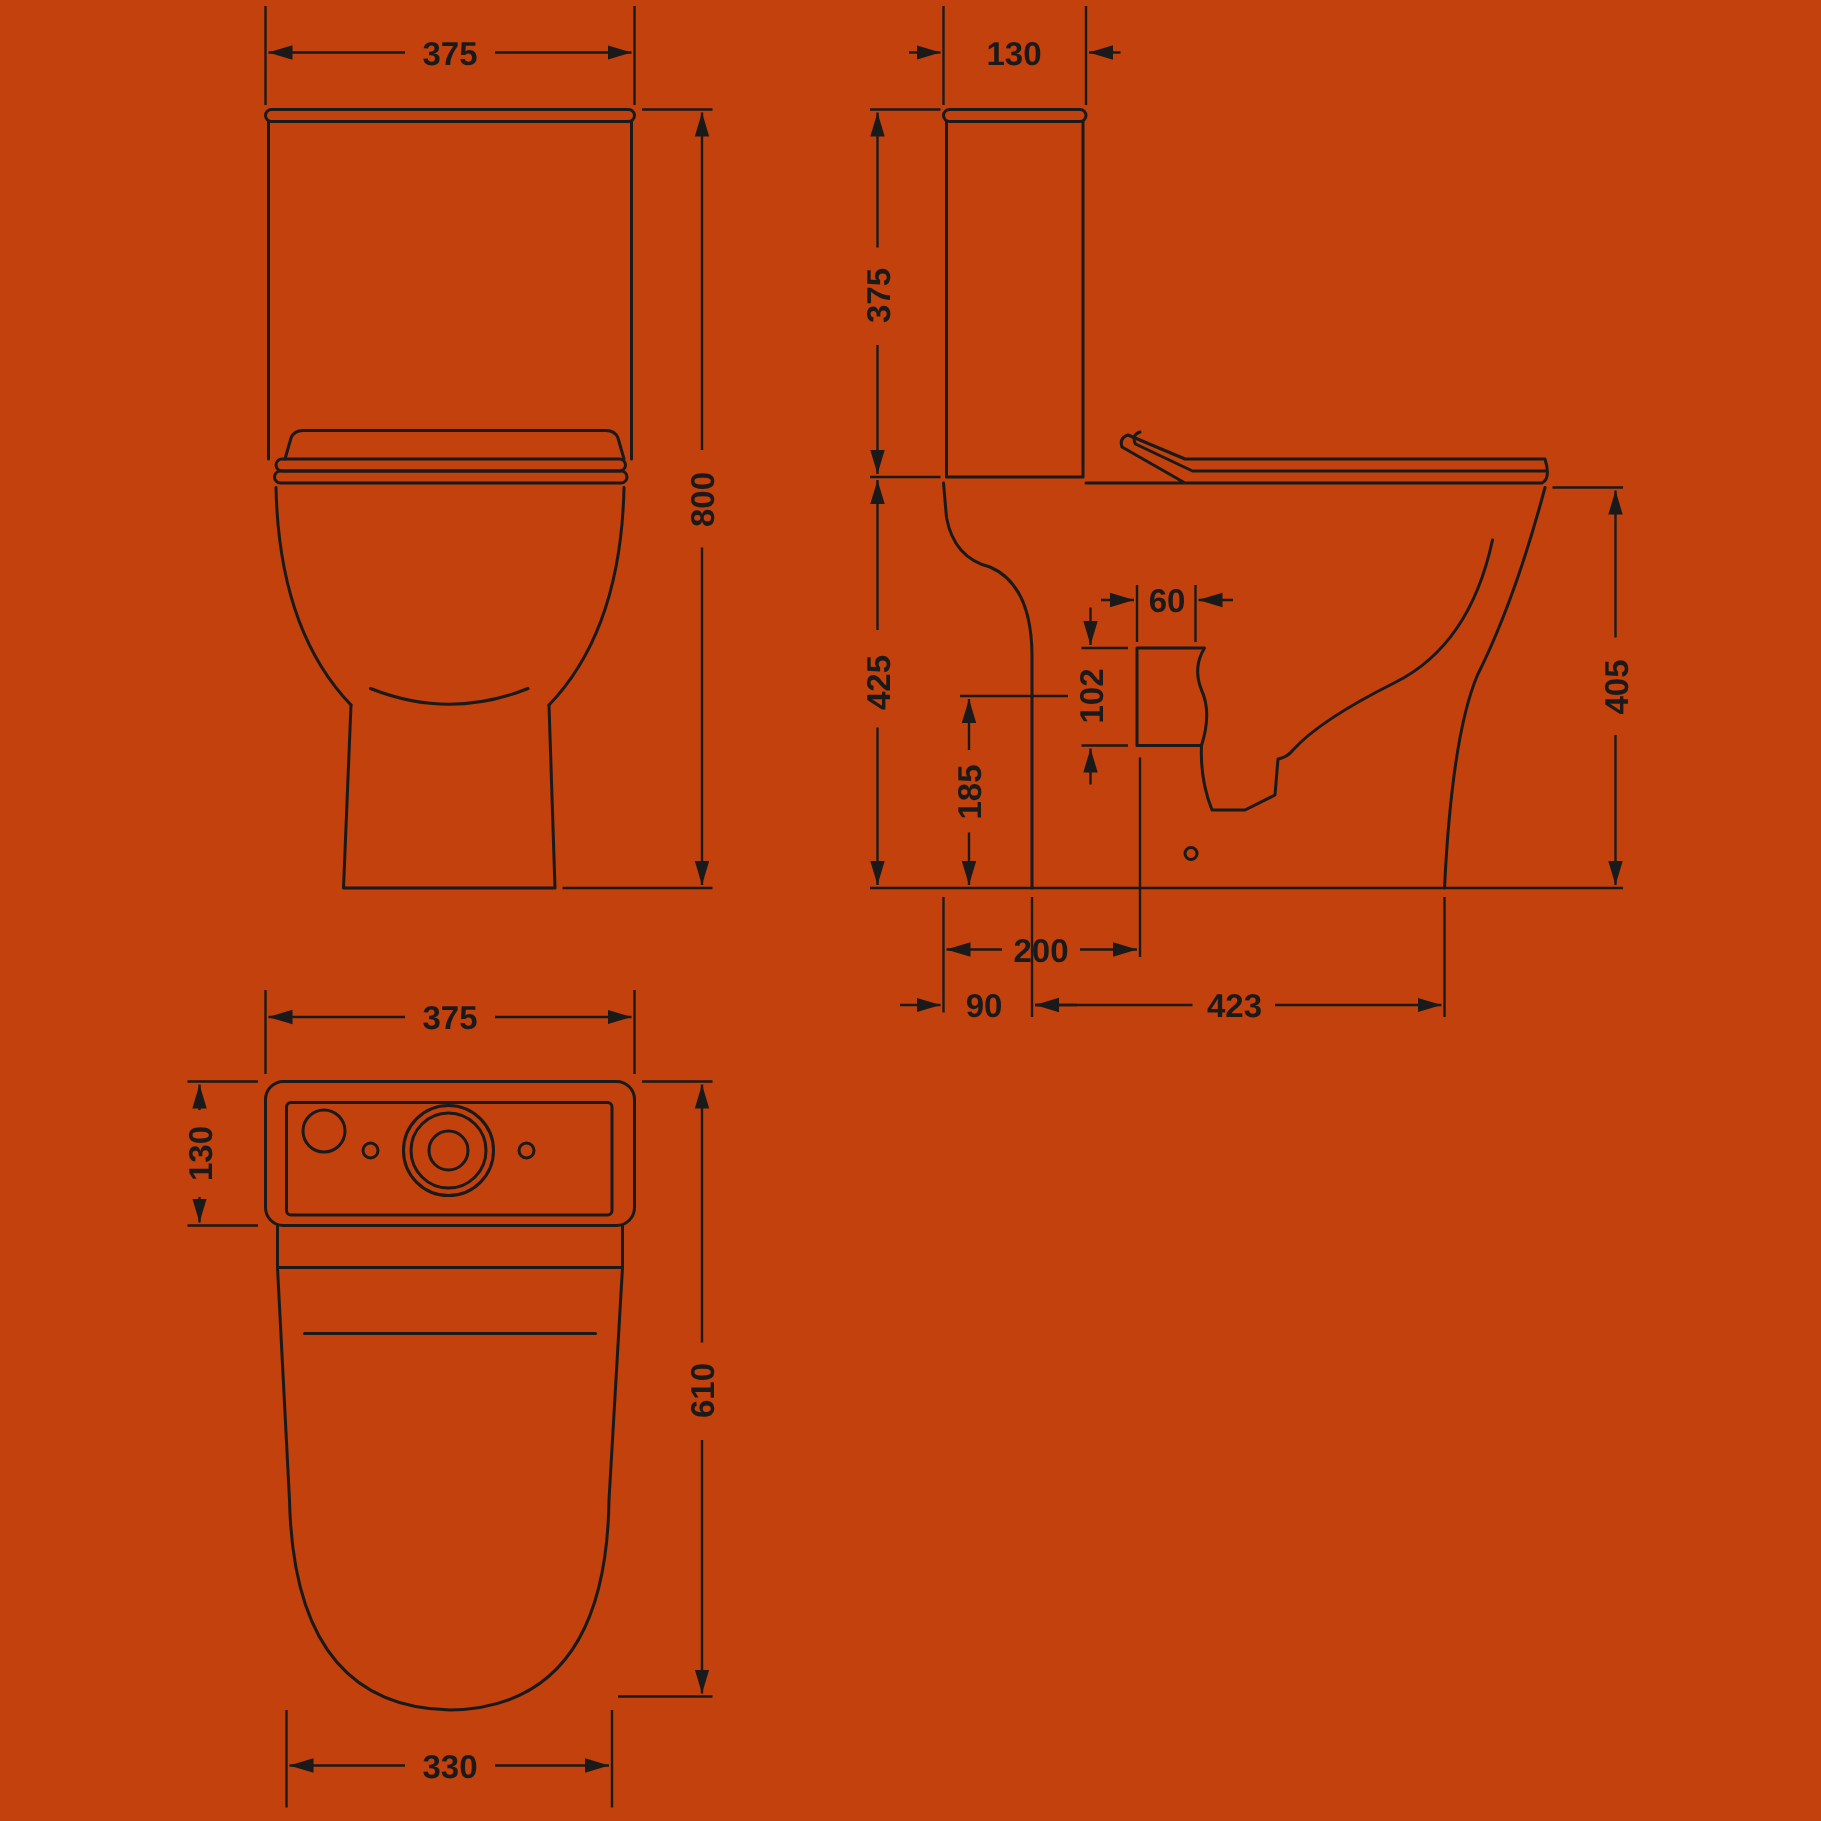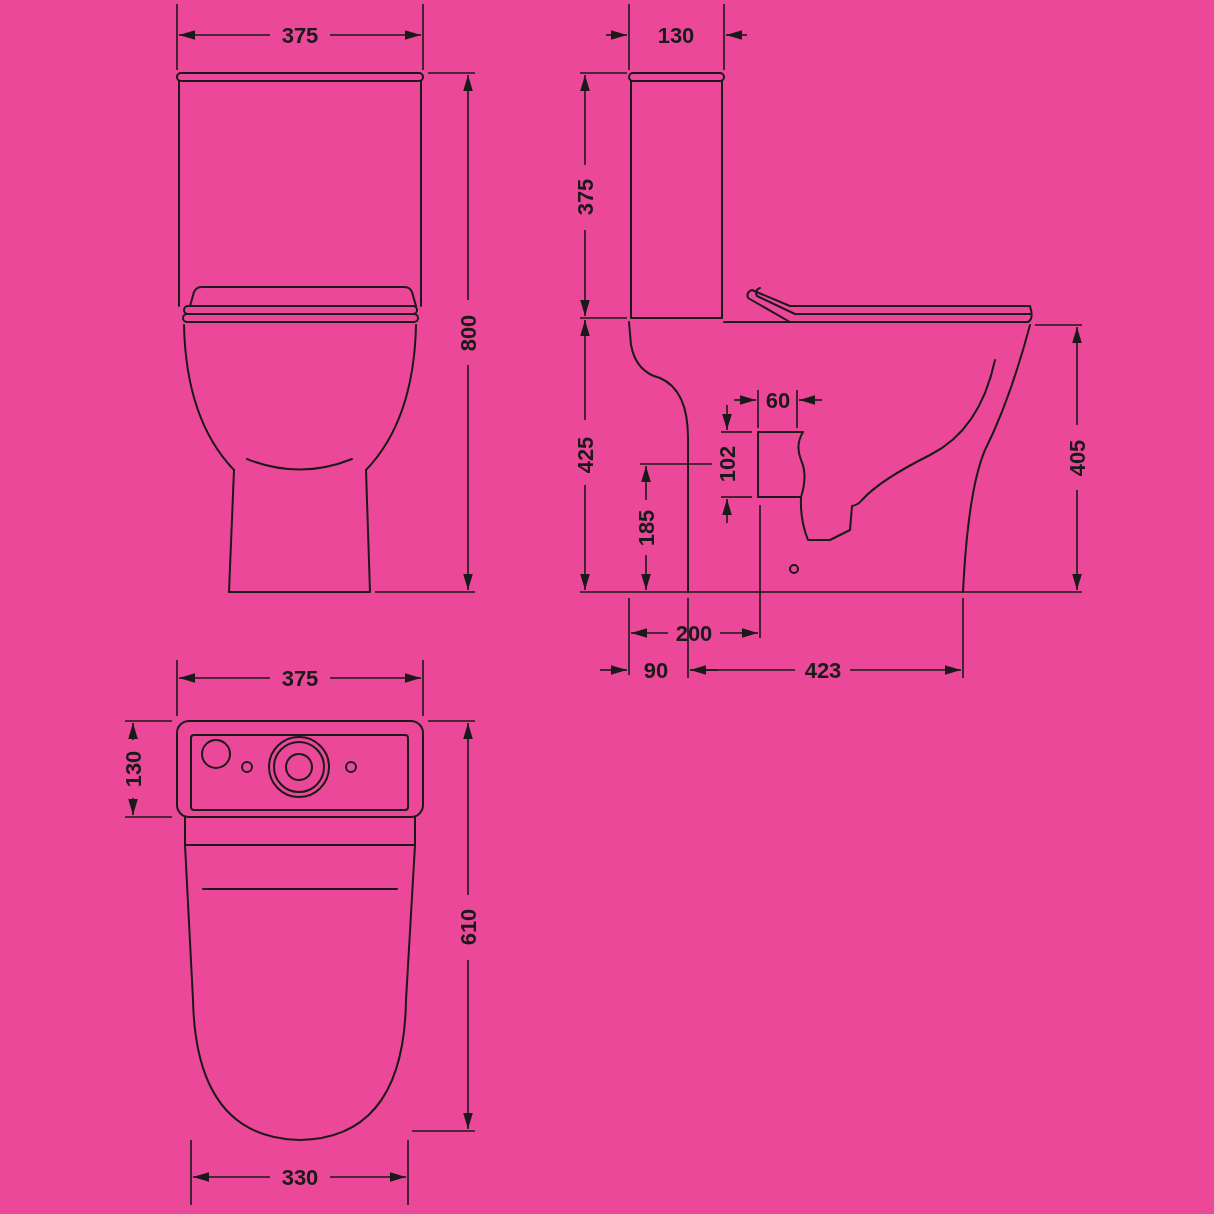--- a/index.html
+++ b/index.html
@@ -1,16 +1,16 @@
 <!DOCTYPE html>
 <html><head>
 <meta charset="utf-8">
 <style>
   html,body{margin:0;padding:0;background:#ffffff;}
-  #canvas{position:relative;width:1214px;height:1214px;background:#ec4899;overflow:hidden;}
+  #canvas{position:relative;width:1214px;height:1214px;background:#c2410c;overflow:hidden;}
   svg{position:absolute;left:0;top:0;}
   .ln{stroke:#1a1a1a;stroke-width:2;fill:none;stroke-linejoin:round;stroke-linecap:round;}
   .dim{stroke:#1a1a1a;stroke-width:1.6;fill:none;}
   .lbl{font-family:"Liberation Sans","DejaVu Sans",sans-serif;font-weight:bold;font-size:22px;fill:#1a1a1a;}
 </style>
 </head>
 <body>
 
 <div id="canvas">
 <svg width="1214" height="1214" viewBox="0 0 1214 1214">

